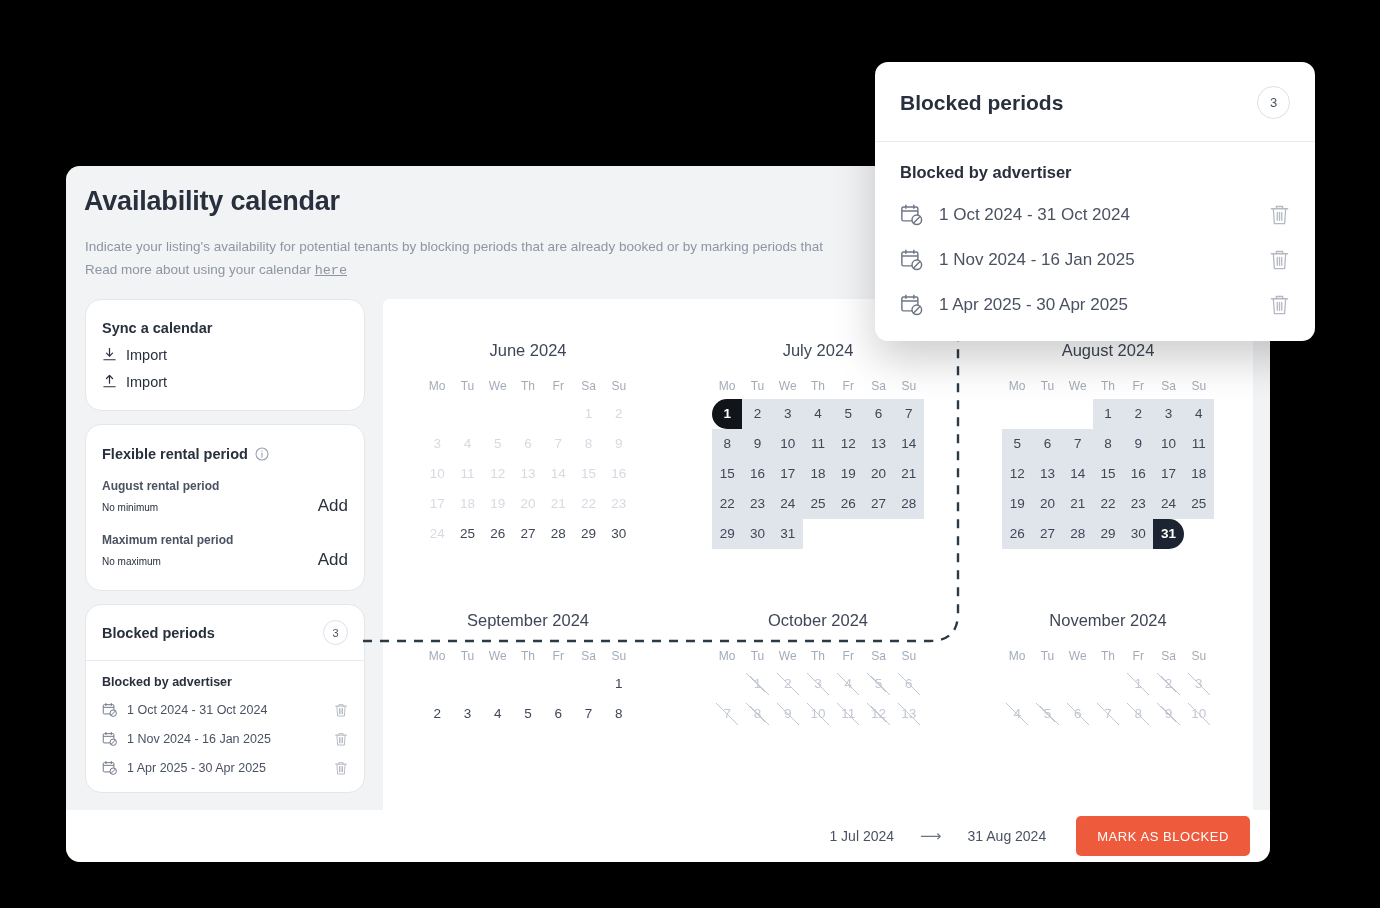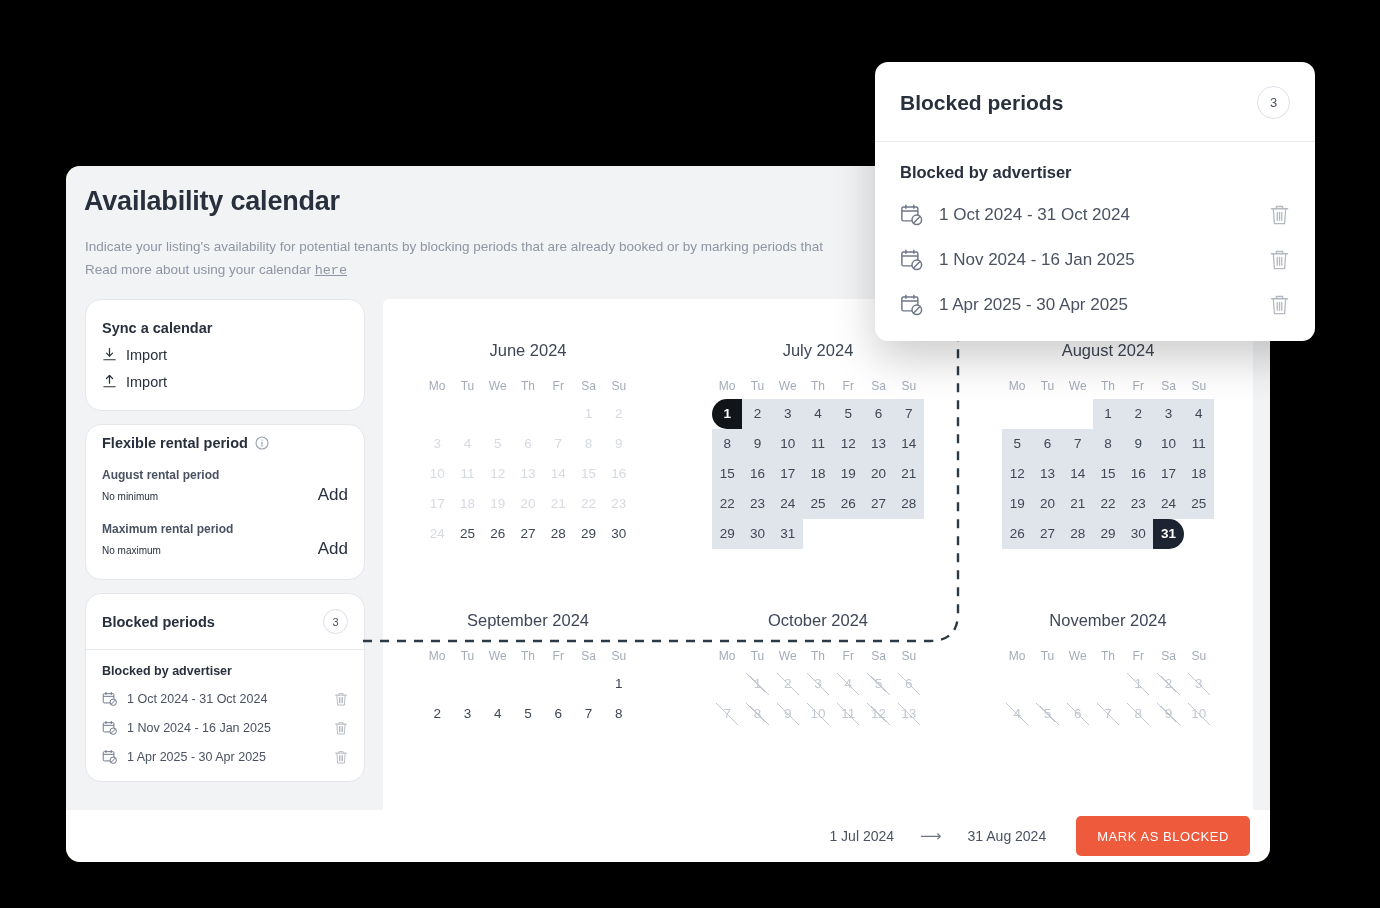--- a/index.html
+++ b/index.html
@@ -59,21 +59,21 @@
   .s-title {
     font-size: 14.5px; font-weight: 700; color: #29303d;
   }
   .sync-link {
     display: flex; align-items: center; gap: 9px;
     font-size: 14.5px; color: #29303d;
     margin-top: 11px;
   }
   .sync-link .ico { width: 15px; height: 16px; display:block; color:#29303d; }
 
-  .s-card.flex-rent { padding: 10px 16px 20px 16px; }
+  .s-card.flex-rent { padding: 21px 16px 20px 16px; }
   .flex-head { display:flex; align-items:center; gap:7px; }
   .info-ico { width: 14px; height: 14px; display:block; color:#9aa1ae; }
   .rent-label {
     font-size: 12px; font-weight: 700; color: #4a5262;
     margin-top: 17px;
   }
   .rent-row {
     display:flex; justify-content: space-between; align-items: baseline;
     margin-top: 3px;
   }

